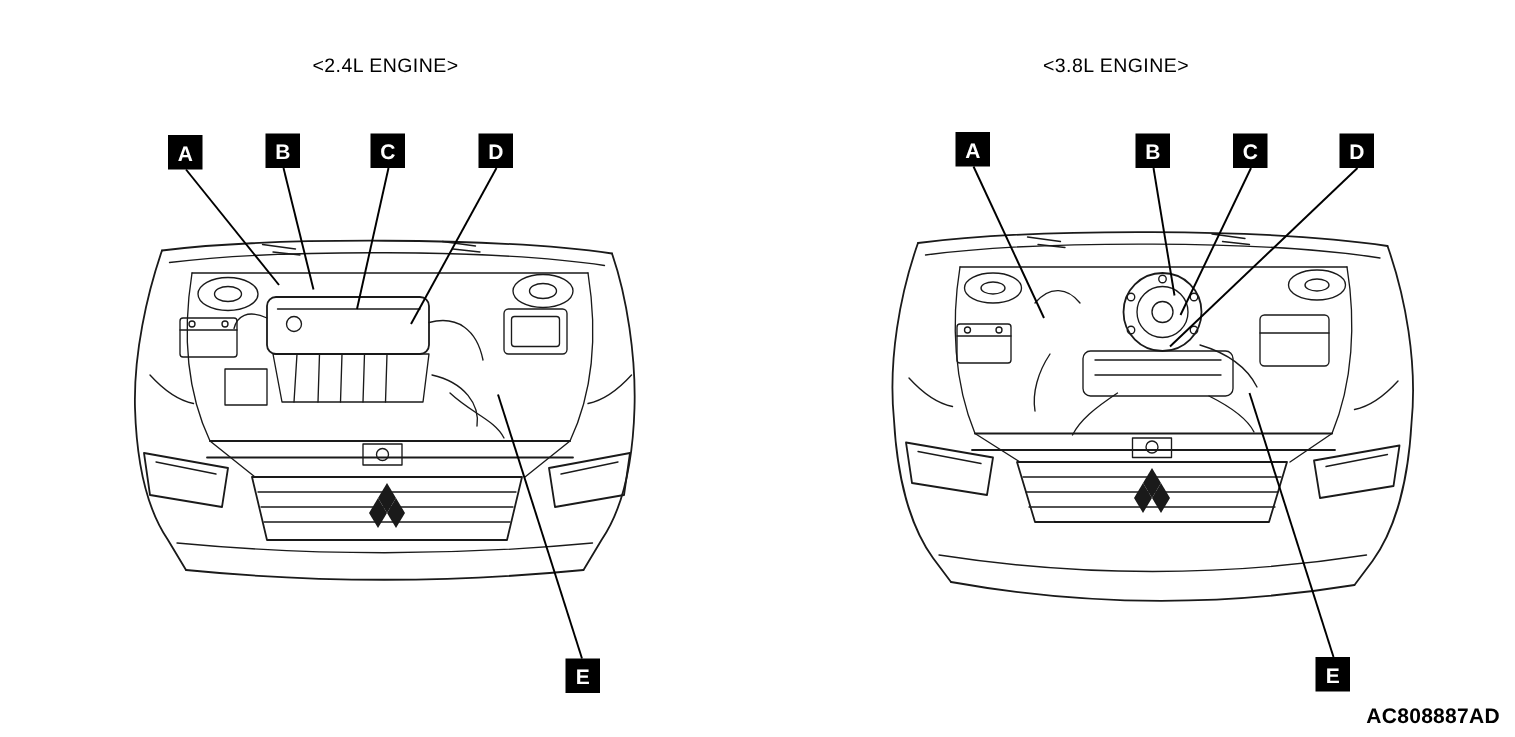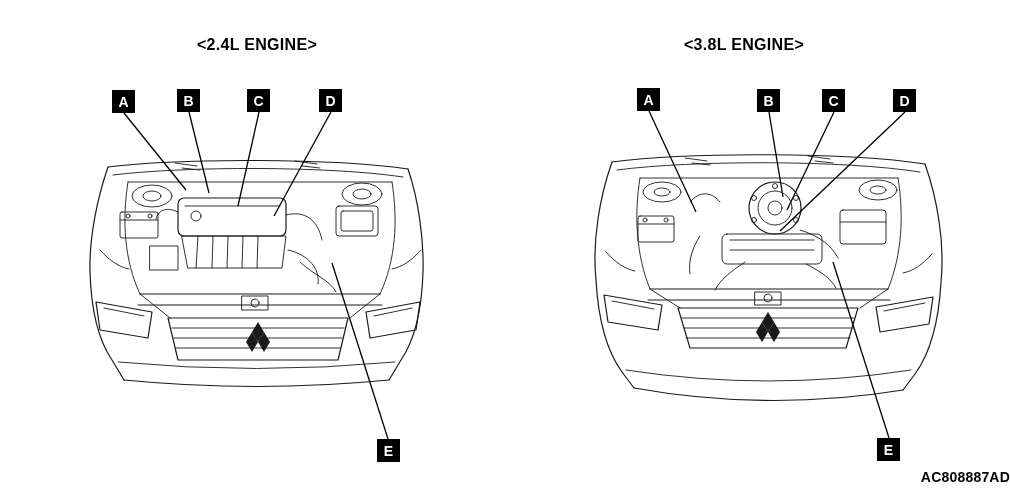--- a/index.html
+++ b/index.html
@@ -7,43 +7,43 @@
   .canvas {
     position: relative;
     width: 1010px;
     height: 491px;
     background: #ffffff;
     overflow: hidden;
   }
   .title {
     position: absolute;
     transform: translateX(-50%);
-    font-weight: bold;
-    font-size: 16px;
+    font-weight: normal;
+    font-size: 13px;
     color: #000000;
     letter-spacing: 0.3px;
     white-space: nowrap;
   }
   .callout {
     position: absolute;
     width: 23px;
     height: 23px;
     background: #000000;
     color: #ffffff;
     font-weight: bold;
     font-size: 14px;
     display: flex;
     align-items: center;
     justify-content: center;
     line-height: 1;
     user-select: none;
   }
   .code {
     position: absolute;
-    right: 0;
+    right: 10px;
     bottom: 6px;
     font-weight: bold;
     font-size: 14px;
     color: #000000;
     letter-spacing: 0.2px;
   }
   svg.art { position: absolute; left: 0; top: 0; }
   .ln   { stroke: #1a1a1a; stroke-width: 1.2; fill: none; stroke-linecap: round; stroke-linejoin: round; }
   .lnth { stroke: #1a1a1a; stroke-width: 0.9; fill: none; stroke-linecap: round; stroke-linejoin: round; }
   .leader { stroke: #000000; stroke-width: 1.3; fill: none; }

